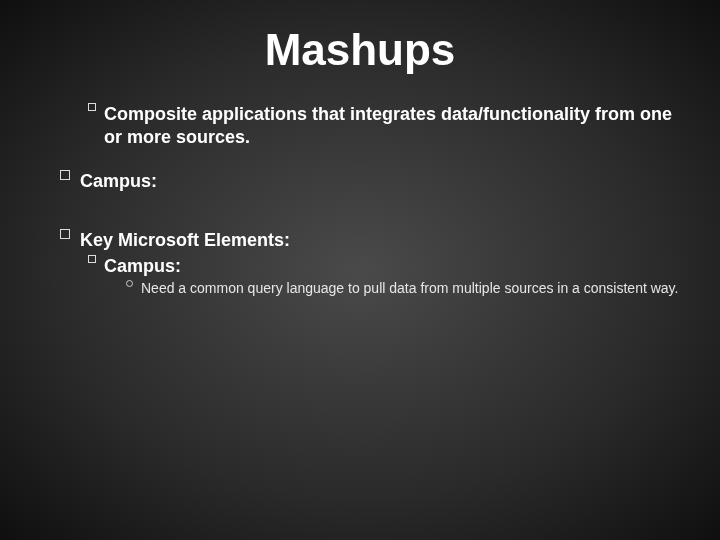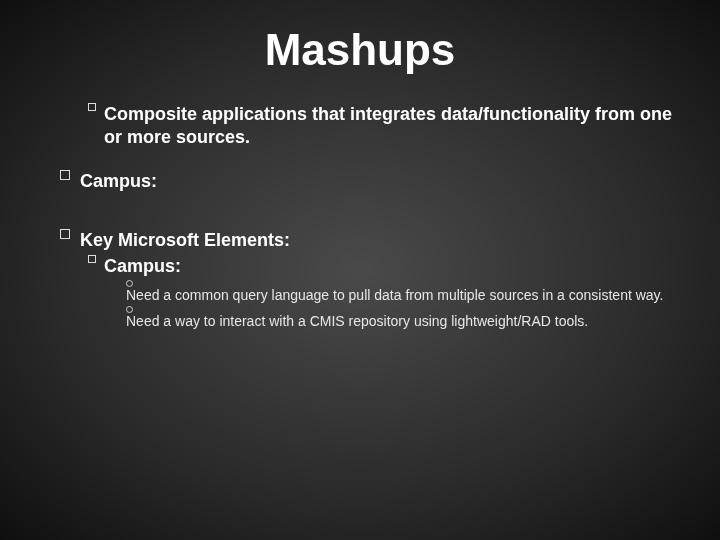--- a/index.html
+++ b/index.html
@@ -17,21 +17,21 @@
     .title {
       font-size: 44px;
       font-weight: bold;
       margin-bottom: 28px;
       color: #ffffff;
       text-align: center;
     }
     .l1 { margin-left: 20px; margin-bottom: 4px; }
     .l1-head { font-size: 18px; font-weight: bold; }
     .l2 { margin-left: 48px; margin-top: 2px; margin-bottom: 2px; font-size: 18px; font-weight: bold; }
-    .l3 { margin-left: 86px; margin-top: 2px; margin-bottom: 2px; font-size: 14px; font-weight: normal; color: #e6e6e6; flex-direction: column; }
+    .l3 { margin-left: 86px; margin-top: 2px; margin-bottom: 2px; font-size: 14px; font-weight: normal; color: #e6e6e6; }
     .bullet-box { display: inline-block; width: 10px; height: 10px; border: 1px solid #dddddd; margin-right: 10px; vertical-align: 1px; }
     .bullet-box-sm { display: inline-block; width: 8px; height: 8px; border: 1px solid #dddddd; margin-right: 8px; vertical-align: 1px; }
     .bullet-circ { display: inline-block; width: 7px; height: 7px; border: 1px solid #cccccc; border-radius: 50%; margin-right: 8px; vertical-align: 2px; }
     .section-gap { height: 20px; }
     .section-gap-lg { height: 32px; }
     .link { color: #9fb8d1; text-decoration: underline; }
     .row { display: flex; align-items: flex-start; }
     .row .txt { flex: 1; line-height: 1.25; }
   </style>
 </head>
@@ -62,18 +62,14 @@
 
   <div class="l2 row">
     <span class="bullet-box-sm"></span>
     <span class="txt">Campus:</span>
   </div>
   <div class="l3 row">
     <span class="bullet-circ"></span>
     <span class="txt">Need a common query language to pull data from multiple sources in a consistent way.</span>
   </div>
 
-  <div class="l3 row">
-    <span class="bullet-circ"></span>
-    <span class="txt">Need a way to interact with a CMIS repository using lightweight/RAD tools.</span>
-  </div>
 
 </div>
 
 </body></html>

